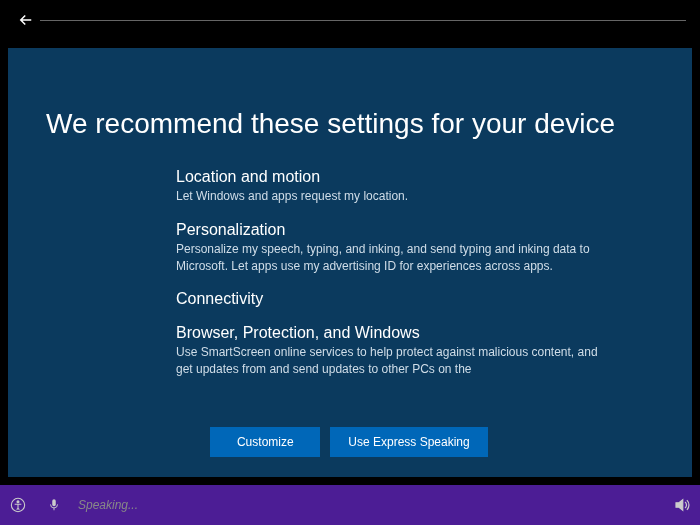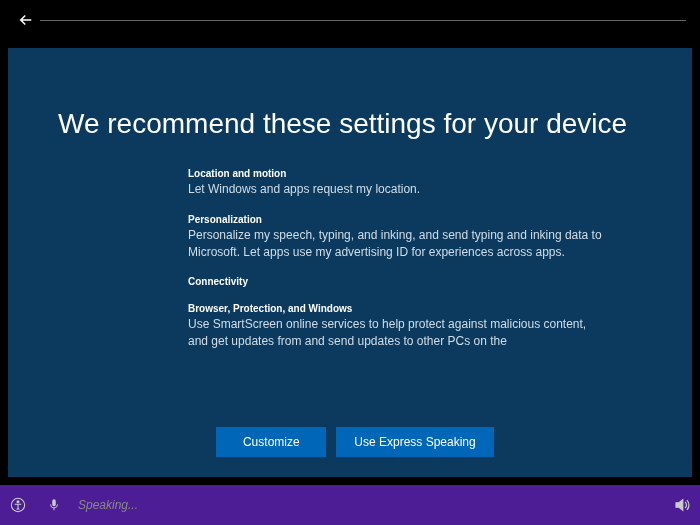--- a/index.html
+++ b/index.html
@@ -37,21 +37,21 @@
       height: 1px;
       background: #666;
     }
     .main-panel {
       position: absolute;
       left: 8px;
       right: 8px;
       top: 48px;
       bottom: 48px;
       background: #0b3a5e;
-      padding: 40px 50px 20px 50px;
+      padding: 40px 50px 20px 38px;
       display: flex;
       flex-direction: column;
     }
     .page-title {
       color: #fff;
       font-size: 28px;
       font-weight: 300;
       margin-bottom: 28px;
       margin-top: 20px;
     }
@@ -59,22 +59,22 @@
       margin-left: 130px;
       margin-right: 40px;
       flex: 1;
       overflow: hidden;
     }
     .setting-group {
       margin-bottom: 16px;
     }
     .setting-heading {
       color: #fff;
-      font-size: 10px;
-      font-weight: 700;
+      font-size: 16px;
+      font-weight: 400;
       margin-bottom: 2px;
     }
     .setting-desc {
       color: #d0dde8;
       font-size: 12px;
       line-height: 1.4;
     }
     .button-row {
       display: flex;
       justify-content: center;

